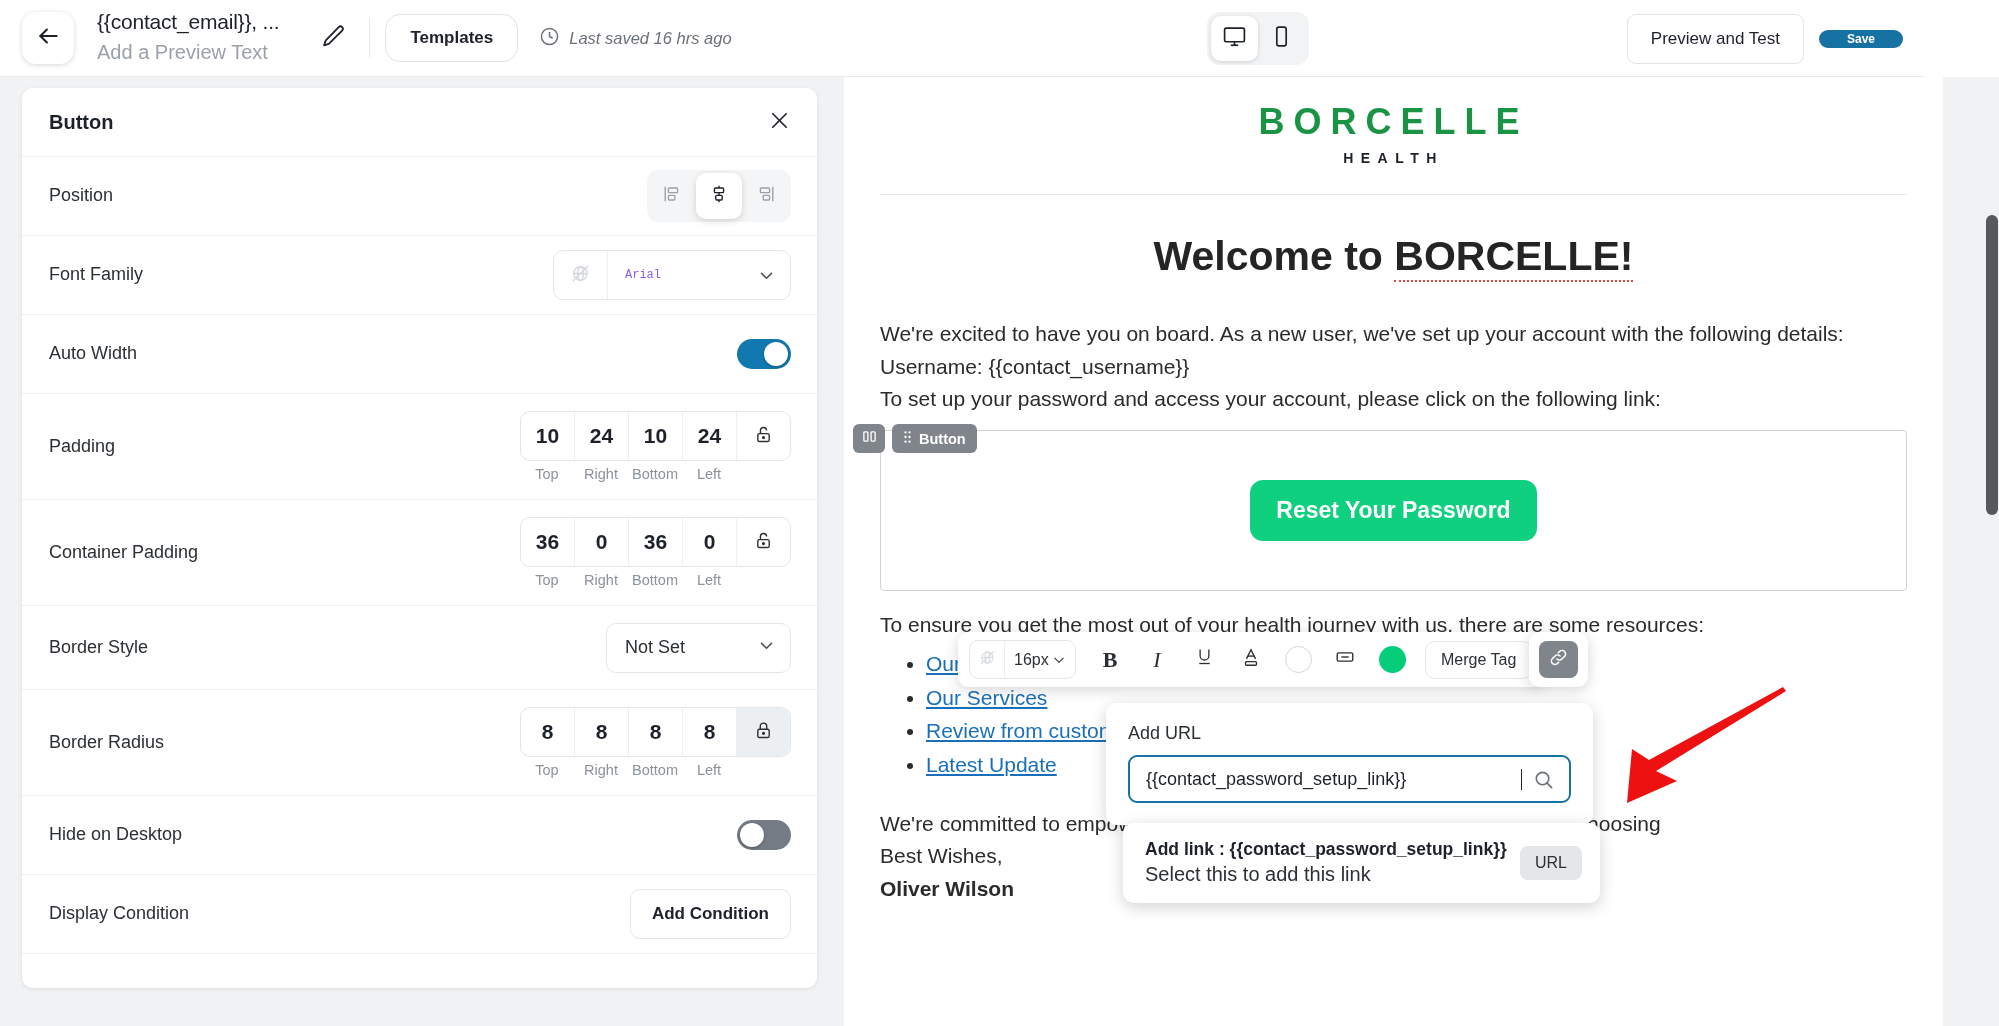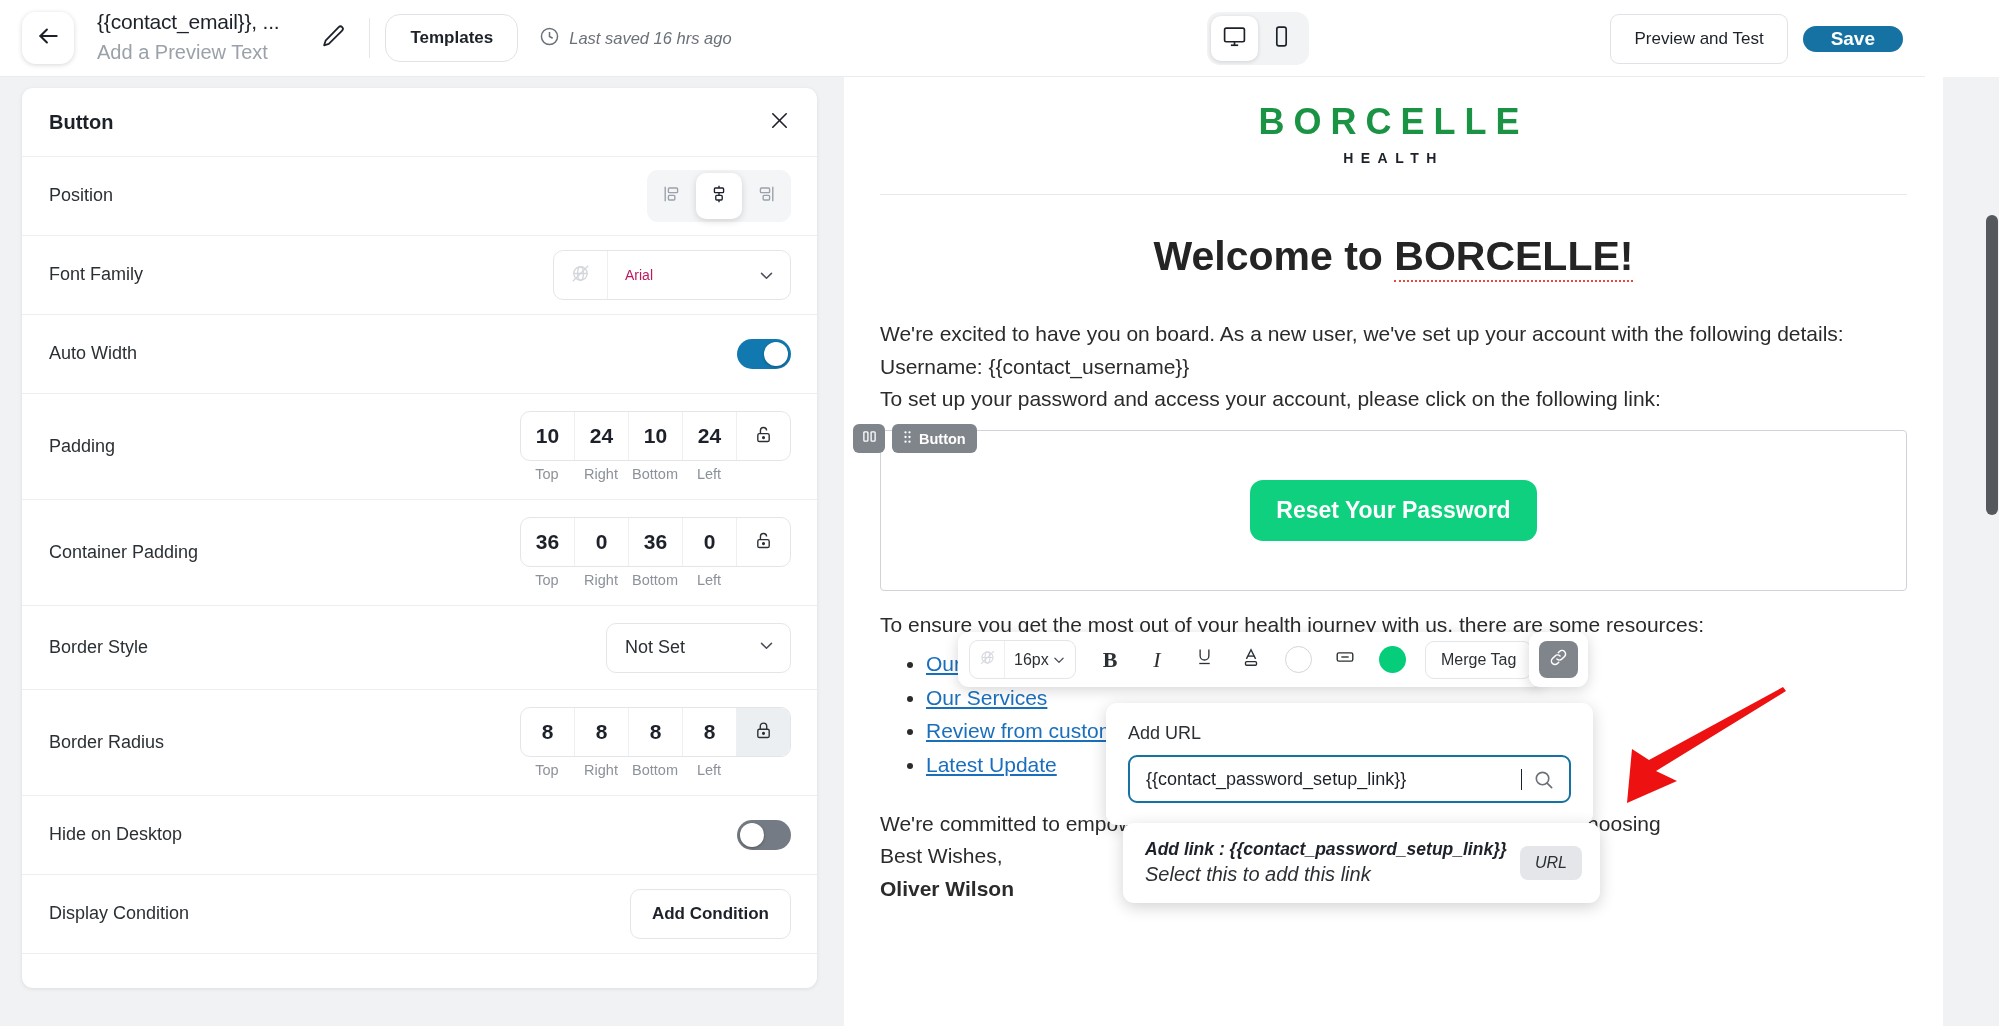--- a/index.html
+++ b/index.html
@@ -54,21 +54,21 @@
   .topbar-right {
     position: absolute; right: 22px; top: 0; height: 77px;
     display: flex; align-items: center; gap: 15px;
   }
   .preview-btn {
     border: 1px solid #dfe3e8; border-radius: 9px; background: #fff;
     padding: 14px 23px; font-size: 17px; color: #1d2129; cursor: pointer;
   }
   .save-btn {
     border: none; border-radius: 15px; background: #1672a3;
-    padding: 2px 28px; font-size: 19px; color: #fff; font-weight: bold; cursor: pointer;
+    padding: 2px 28px; font-size: 12px; color: #fff; font-weight: bold; cursor: pointer;
   }
 
   
   .left-col {
     position: absolute; top: 77px; left: 0; width: 828px; height: 949px;
     background: #f1f2f4; padding: 11px 11px 0 22px; overflow: hidden;
   }
   .panel {
     background: #fff; border-radius: 11px; box-shadow: 0 1px 4px rgba(0,0,0,.09);
     width: 100%; overflow: hidden;
@@ -96,21 +96,21 @@
   .seg.active { background: #fff; box-shadow: 0 2px 7px rgba(0,0,0,.15); }
 
   .font-select {
     display: flex; align-items: center; border: 1px solid #e3e6e9; border-radius: 10px;
     height: 50px; width: 238px; overflow: hidden; background: #fff;
   }
   .font-globe {
     width: 54px; height: 100%; display: flex; align-items: center; justify-content: center;
     border-right: 1px solid #edeff1; cursor: pointer;
   }
-  .font-val { flex: 1; padding-left: 17px; font-size: 14px; color: #be185d; }
+  .font-val { flex: 1; padding-left: 17px; font-size: 12px; color: #8b5cf6; font-family: Liberation Mono, monospace; }
   .chev { margin-right: 15px; display: flex; }
 
   .toggle { width: 54px; height: 30px; border-radius: 15px; position: relative; cursor: pointer; }
   .toggle.on { background: #1279b0; }
   .toggle.off { background: #757b84; }
   .toggle .knob {
     position: absolute; top: 3px; width: 24px; height: 24px; border-radius: 50%;
     background: #fff; box-shadow: 0 1px 3px rgba(0,0,0,.3);
   }
   .toggle.on .knob { right: 3px; }
@@ -246,21 +246,21 @@
     height: 48px; padding: 0 14px 0 16px; background: #fff;
   }
   .url-input-text { flex: 1; font-size: 18px; color: #1d2129; white-space: nowrap; overflow: hidden; }
   .caret {
     display: inline-block; width: 1.5px; height: 21px; background: #1d2129;
     vertical-align: -4px; margin-left: 1px;
   }
   .suggest {
     position: absolute; left: 1123px; top: 823px; width: 477px; z-index: 33;
     background: #fff; border-radius: 11px; box-shadow: 0 4px 16px rgba(0,0,0,.18);
-    padding: 16px 18px 17px 22px; display: flex; align-items: center; justify-content: space-between; font-style: italic;
+    padding: 16px 18px 17px 22px; display: flex; align-items: center; justify-content: space-between;
   }
   .sug-title { font-size: 17.5px; font-weight: bold; color: #1d2129; }
   .sug-sub { font-size: 20px; color: #2b3034; margin-top: 3px; }
   .sug-pill {
     background: #e4e6e9; border-radius: 8px; padding: 8px 15px;
     font-size: 16px; color: #2b3034; cursor: pointer;
   }
 
   
   .red-arrow { position: absolute; left: 1570px; top: 685px; z-index: 36; pointer-events: none; }

